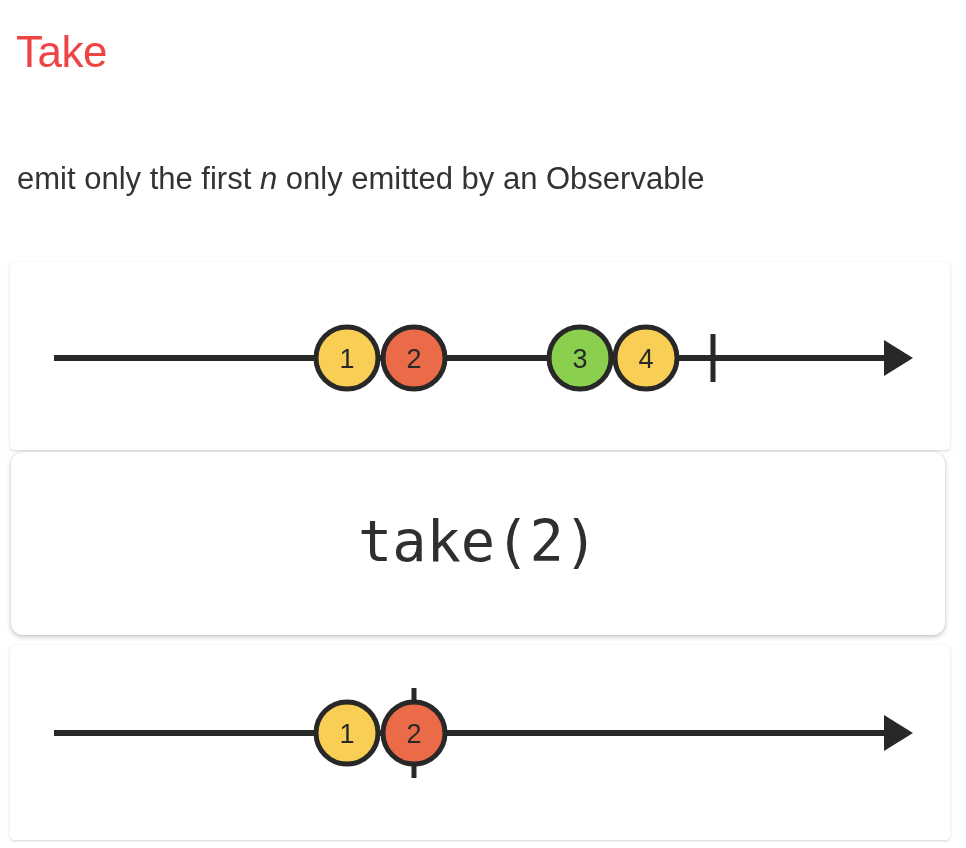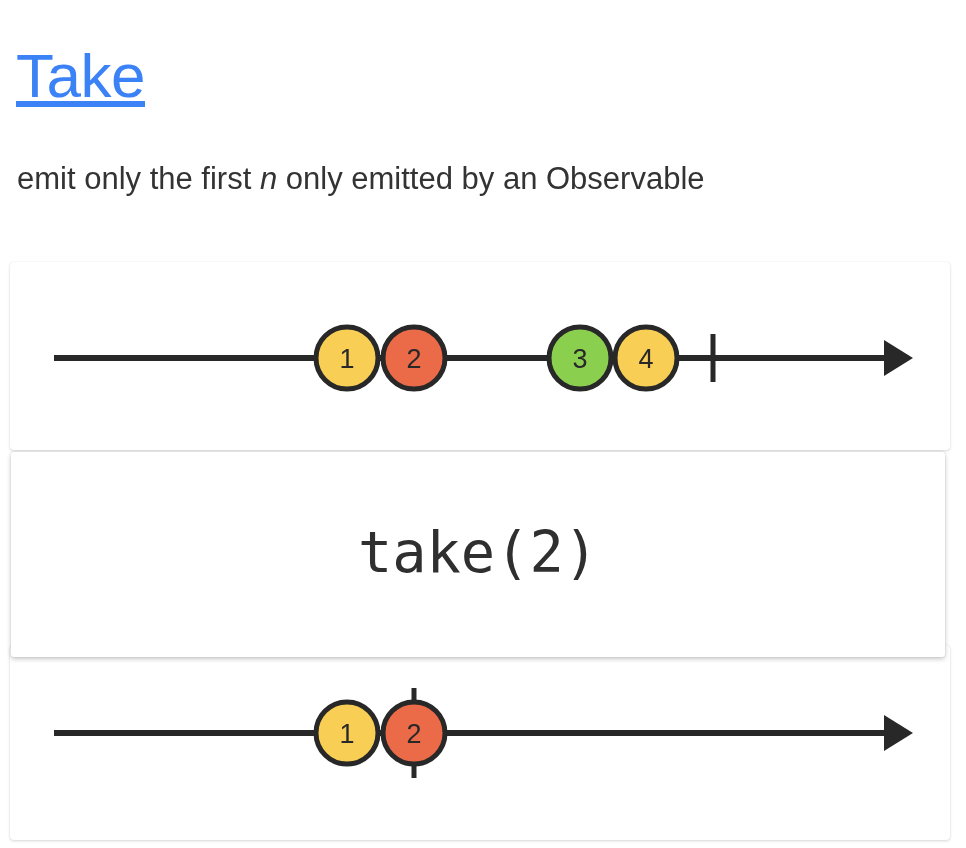--- a/index.html
+++ b/index.html
@@ -17,26 +17,25 @@
   }
   .page {
     position: relative;
     width: 966px;
     height: 848px;
   }
   .page-title {
     position: absolute;
     left: 16px;
     top: -2px;
-    font-size: 62px;
+    font-size: 44px;
     font-weight: 300;
     letter-spacing: -0.5px;
-    color: #3b82f6;
+    color: #ef4444;
     line-height: 1.15;
-    text-decoration: underline;
   }
   .page-description {
     position: absolute;
     left: 17px;
     top: 128px;
     width: 810px;
     font-size: 31px;
     font-weight: 400;
     line-height: 1.32;
     color: #333333;
@@ -59,23 +58,23 @@
   }
   #panel-result {
     top: 645px;
     height: 195px;
   }
   .operator-box {
     position: absolute;
     left: 11px;
     top: 452px;
     width: 934px;
-    height: 205px;
+    height: 183px;
     background: #ffffff;
-    border-radius: 3px;
+    border-radius: 12px;
     box-shadow: 0 2px 5px rgba(0,0,0,0.22), 0 0 2px rgba(0,0,0,0.12);
     display: flex;
     align-items: center;
     justify-content: center;
     z-index: 5;
   }
   .operator-label {
     font-family: "DejaVu Sans Mono", "Liberation Mono", monospace;
     font-size: 57px;
     font-weight: 400;

